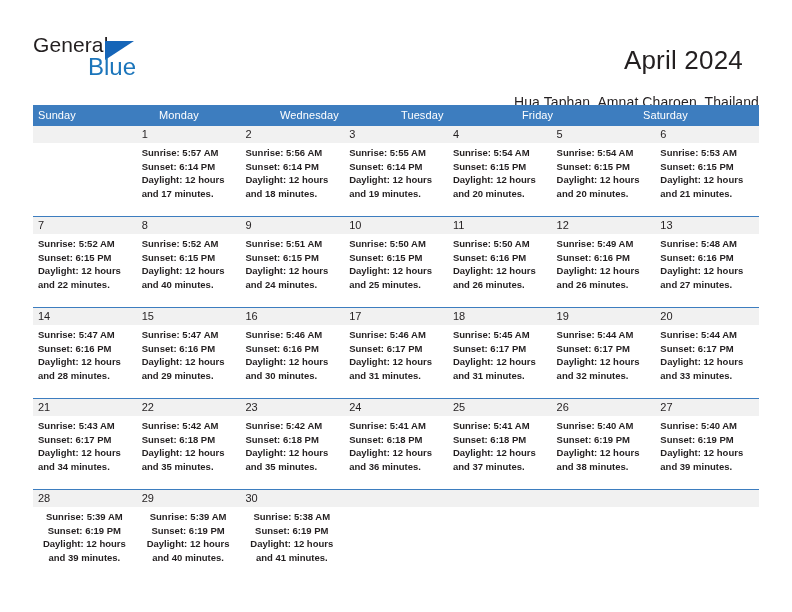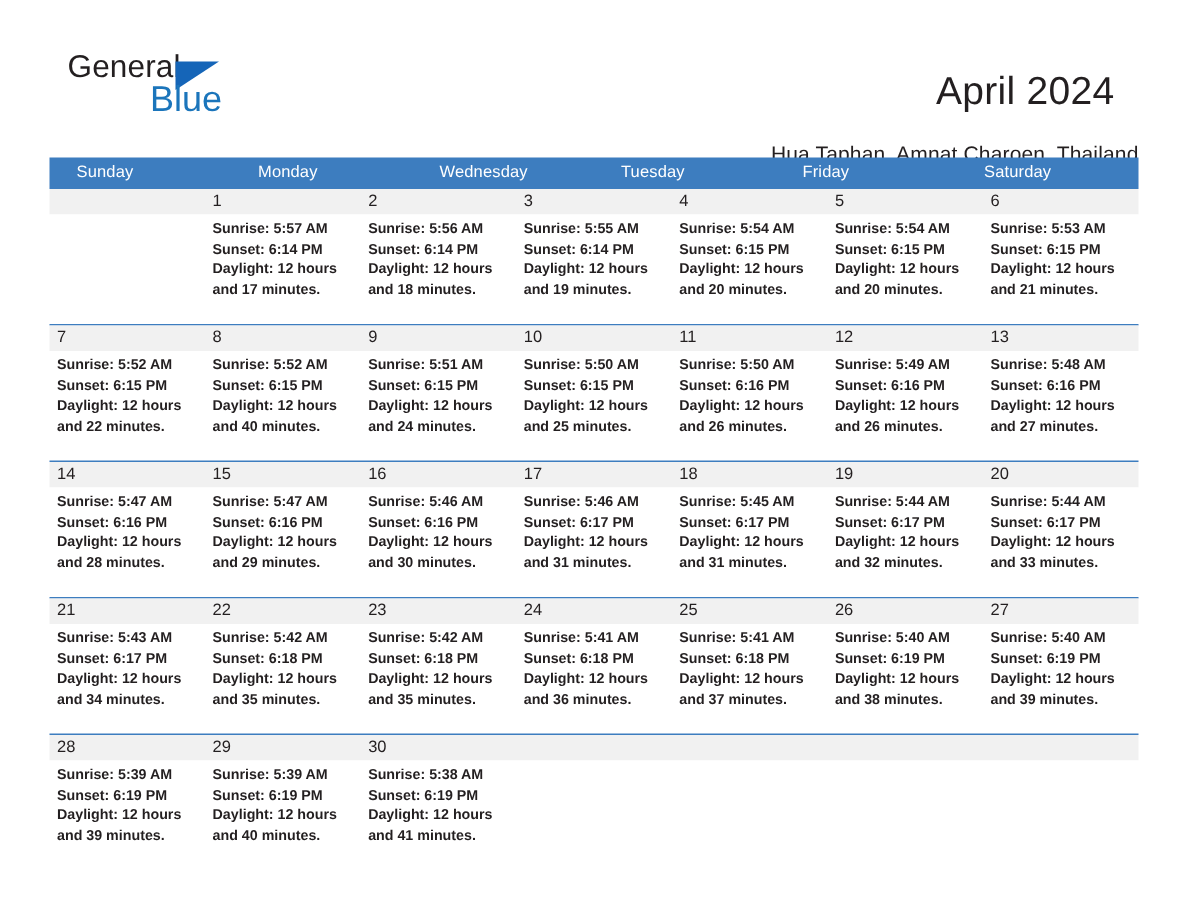--- a/index.html
+++ b/index.html
@@ -24,21 +24,21 @@
   
   .header {
     position: absolute;
     left: 33px;
     top: 28px;
     right: 33px;
     height: 70px;
   }
   .logo {
     position: absolute;
-    left: 12px;
+    left: 0;
     top: 4px;
     width: 180px;
     height: 54px;
   }
   .logo-general {
     position: absolute;
     left: 0;
     top: 0;
     font-size: 21px;
     letter-spacing: 0.1px;
@@ -98,41 +98,41 @@
     height: 21px;
   }
   .weekday {
     flex: 1 1 0;
     color: #ffffff;
     font-size: 11px;
     line-height: 21px;
     padding-left: 5px;
     box-sizing: border-box;
     letter-spacing: 0.1px;
-    margin-left: 13px;
   }
 
   .week {
     position: relative;
   }
   .week + .week {
     border-top: 1px solid #3d7dbf;
   }
   .week-nums {
     display: flex;
     background: #f1f1f1;
     height: 17px;
   }
   .week-body {
     display: flex;
     background: #ffffff;
     height: 73px;
   }
   .week:last-child .week-body {
     height: 72px;
+    text-align: center;
   }
   .daynum {
     flex: 1 1 0;
     font-size: 11px;
     line-height: 17px;
     padding-left: 5px;
     box-sizing: border-box;
     color: #231f20;
   }
   .daycell {

